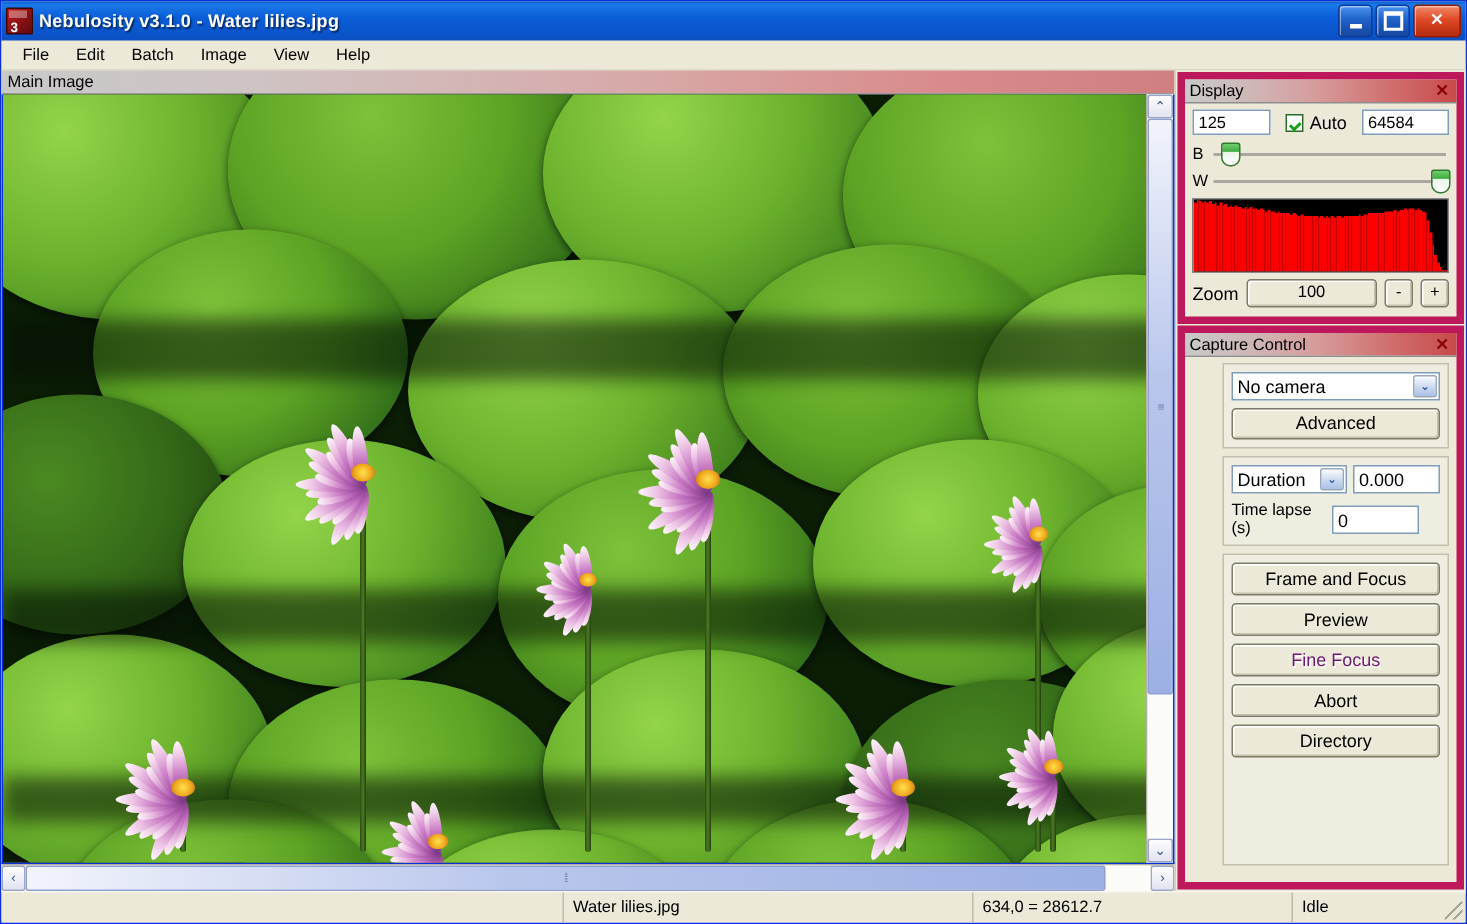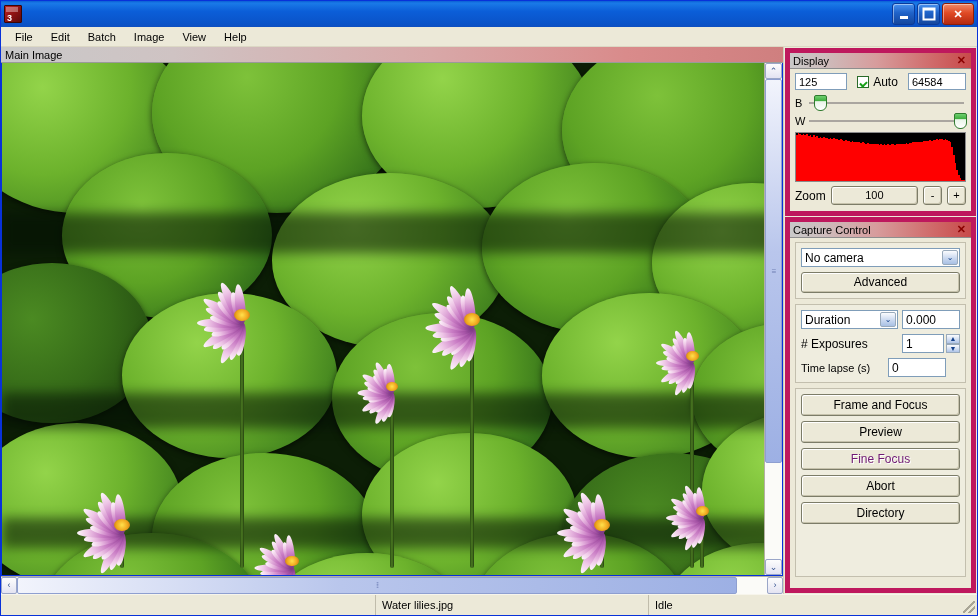--- a/index.html
+++ b/index.html
@@ -180,21 +180,21 @@
     background:linear-gradient(to bottom,#fbfcfe,#cfdcf1 50%,#a8c0e4);
     border:1px solid #9ab;box-sizing:border-box;border-radius:2px;
     display:flex;align-items:center;justify-content:center;color:#15428b;font-size:8px;
   }
   .spin{display:flex;flex-direction:column;width:14px;height:19px;margin-left:2px;}
   .spin div{
     flex:1;background:linear-gradient(to bottom,#fbfcfe,#cfdcf1 60%,#aec4e8);
     border:1px solid #9ab;box-sizing:border-box;
     display:flex;align-items:center;justify-content:center;color:#15428b;font-size:7px;line-height:1;
   }
-  .group{border:1px solid #c3bfae;background:#efeddf;padding:5px;margin-bottom:5px;}
+  .group{border:1px solid #c3bfae;background:#efeddf;padding:5px;margin-bottom:5px;margin-left:20px;}
   .btnstack{display:flex;flex-direction:column;gap:5px;}
   .btnstack .btn{height:22px;line-height:20px;font-size:12px;}
   
   .statusbar{
     height:20px;flex:0 0 20px;background:#ece9d8;
     display:flex;align-items:stretch;position:relative;
     border-top:1px solid #f7f5ec;
   }
   .sbcell{
     border-left:1px solid #c0bcab;
@@ -208,20 +208,21 @@
       linear-gradient(135deg,transparent 70%,#a9a696 70%,#a9a696 80%,transparent 80%);
   }
 </style>
 </head>
 <body>
 
 <div class="app">
 
   <div class="titlebar">
     <div class="app-icon"></div>
+    <div class="title-text">Nebulosity v3.1.0 - Water lilies.jpg</div>
     <div class="title-btns">
       <div class="tbtn min">
           <span class="g"></span>
         </div>
       <div class="tbtn max">
           <span class="g"></span>
         </div>
       <div class="tbtn close">
           <span class="g">✕</span>
         </div>
@@ -619,28 +620,20 @@
 
           <div class="group">
             <div class="row" style="gap:4px;">
               <div class="sel" style="flex:1;">
                 <span>Duration</span>
                 <span class="arrow">⌄</span>
               </div>
               <div class="inp" style="width:58px;height:19px;line-height:17px;font-size:12px;">0.000</div>
             </div>
             <div class="row" style="margin-top:5px;">
-              <span style="flex:1;font-size:12px;"># Exposures</span>
-              <div class="inp" style="width:42px;height:19px;line-height:17px;font-size:12px;">1</div>
-              <div class="spin">
-                <div>▲</div>
-                <div>▼</div>
-              </div>
-            </div>
-            <div class="row" style="margin-top:5px;">
               <span style="flex:1;font-size:11px;">Time lapse (s)</span>
               <div class="inp" style="width:58px;height:19px;line-height:17px;font-size:12px;margin-right:14px;">0</div>
             </div>
           </div>
 
           <div class="group btnstack" style="flex:1;">
             <div class="btn">Frame and Focus</div>
             <div class="btn">Preview</div>
             <div class="btn disabled">Fine Focus</div>
             <div class="btn">Abort</div>
@@ -649,17 +642,18 @@
 
         </div>
       </div>
 
     </div>
   </div>
 
   <div class="statusbar">
     <div class="sbcell first" style="width:362px;"></div>
     <div class="sbcell" style="width:260px;">Water lilies.jpg</div>
+    <div class="sbcell" style="width:200px;">634,0 = 28612.7</div>
     <div class="sbcell" style="flex:1;">Idle</div>
     <div class="grip"></div>
   </div>
 
 </div>
 
 </body></html>

